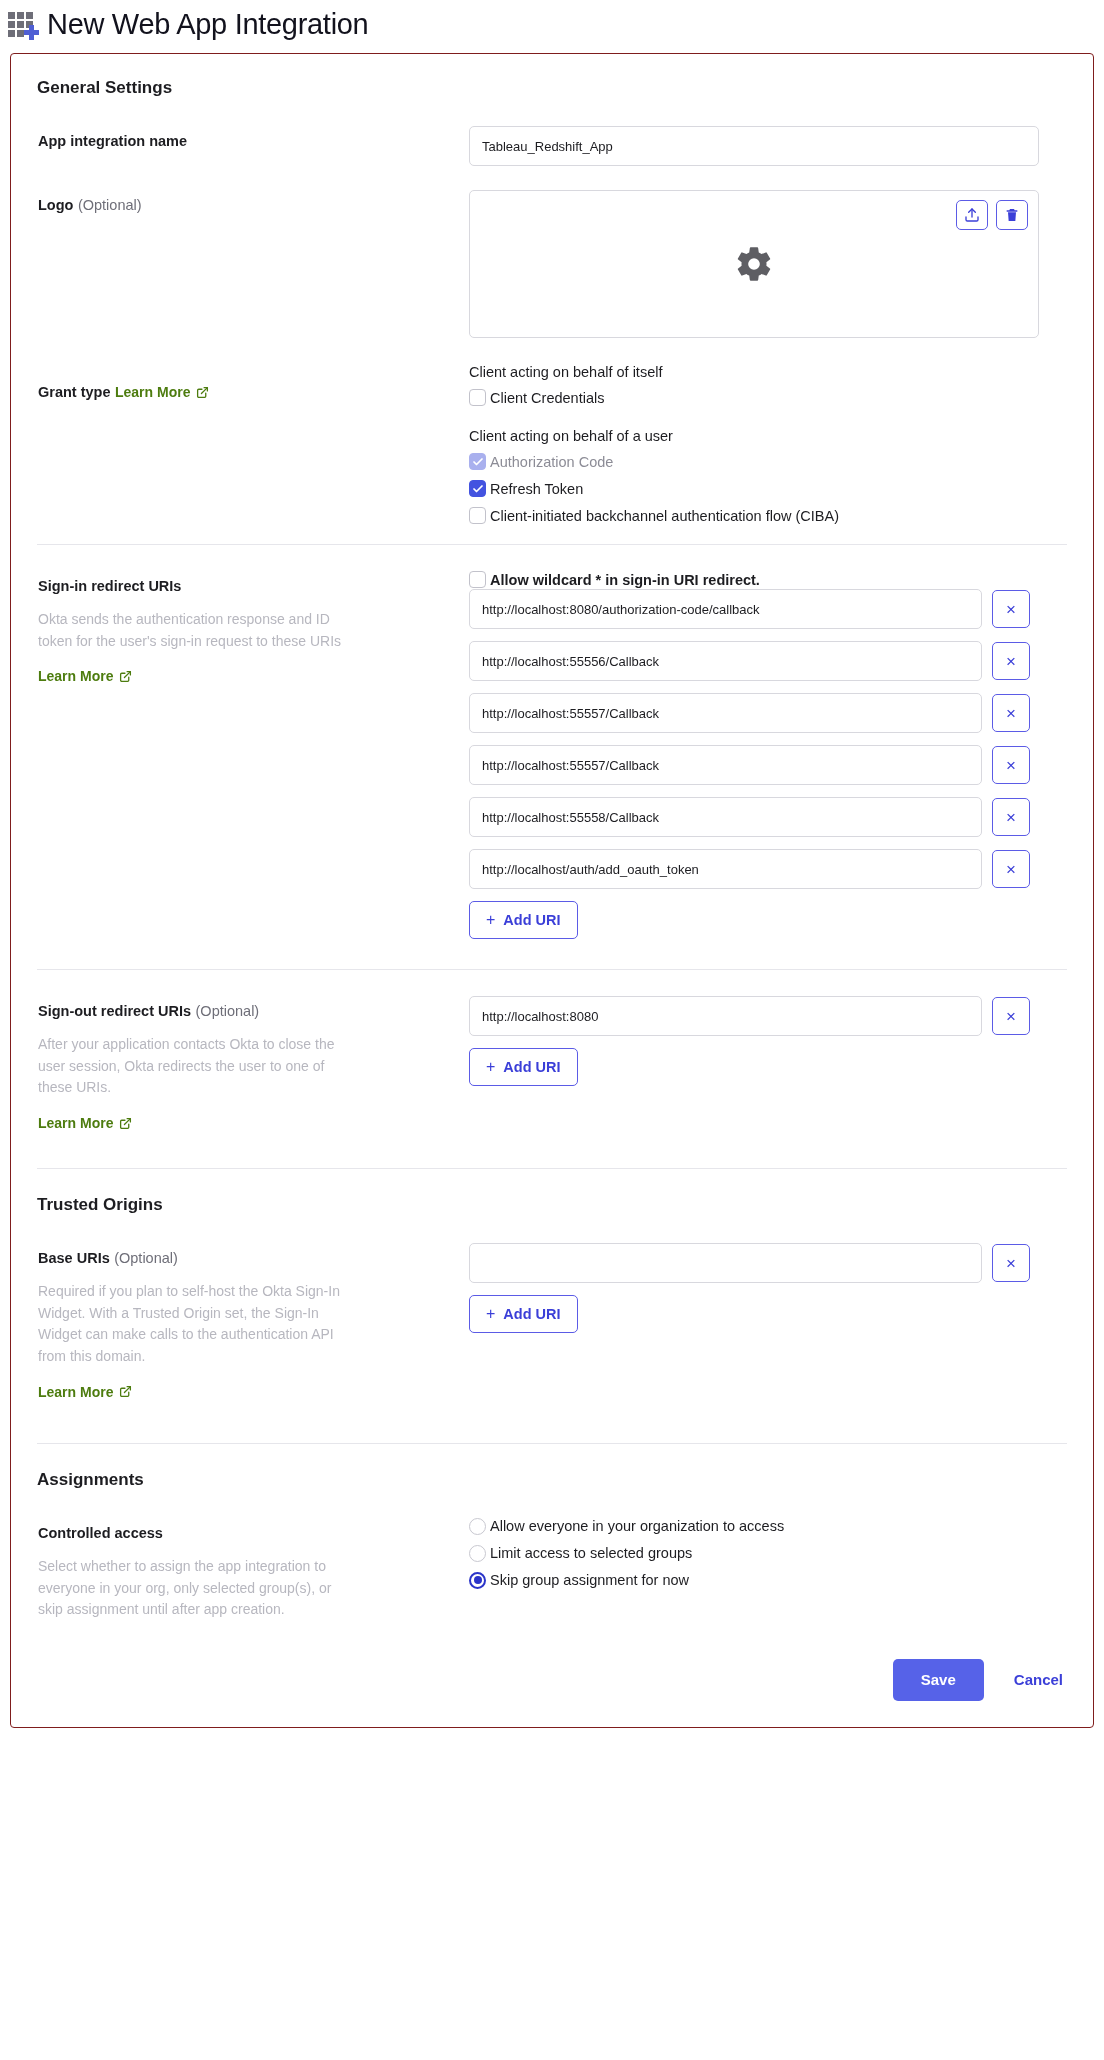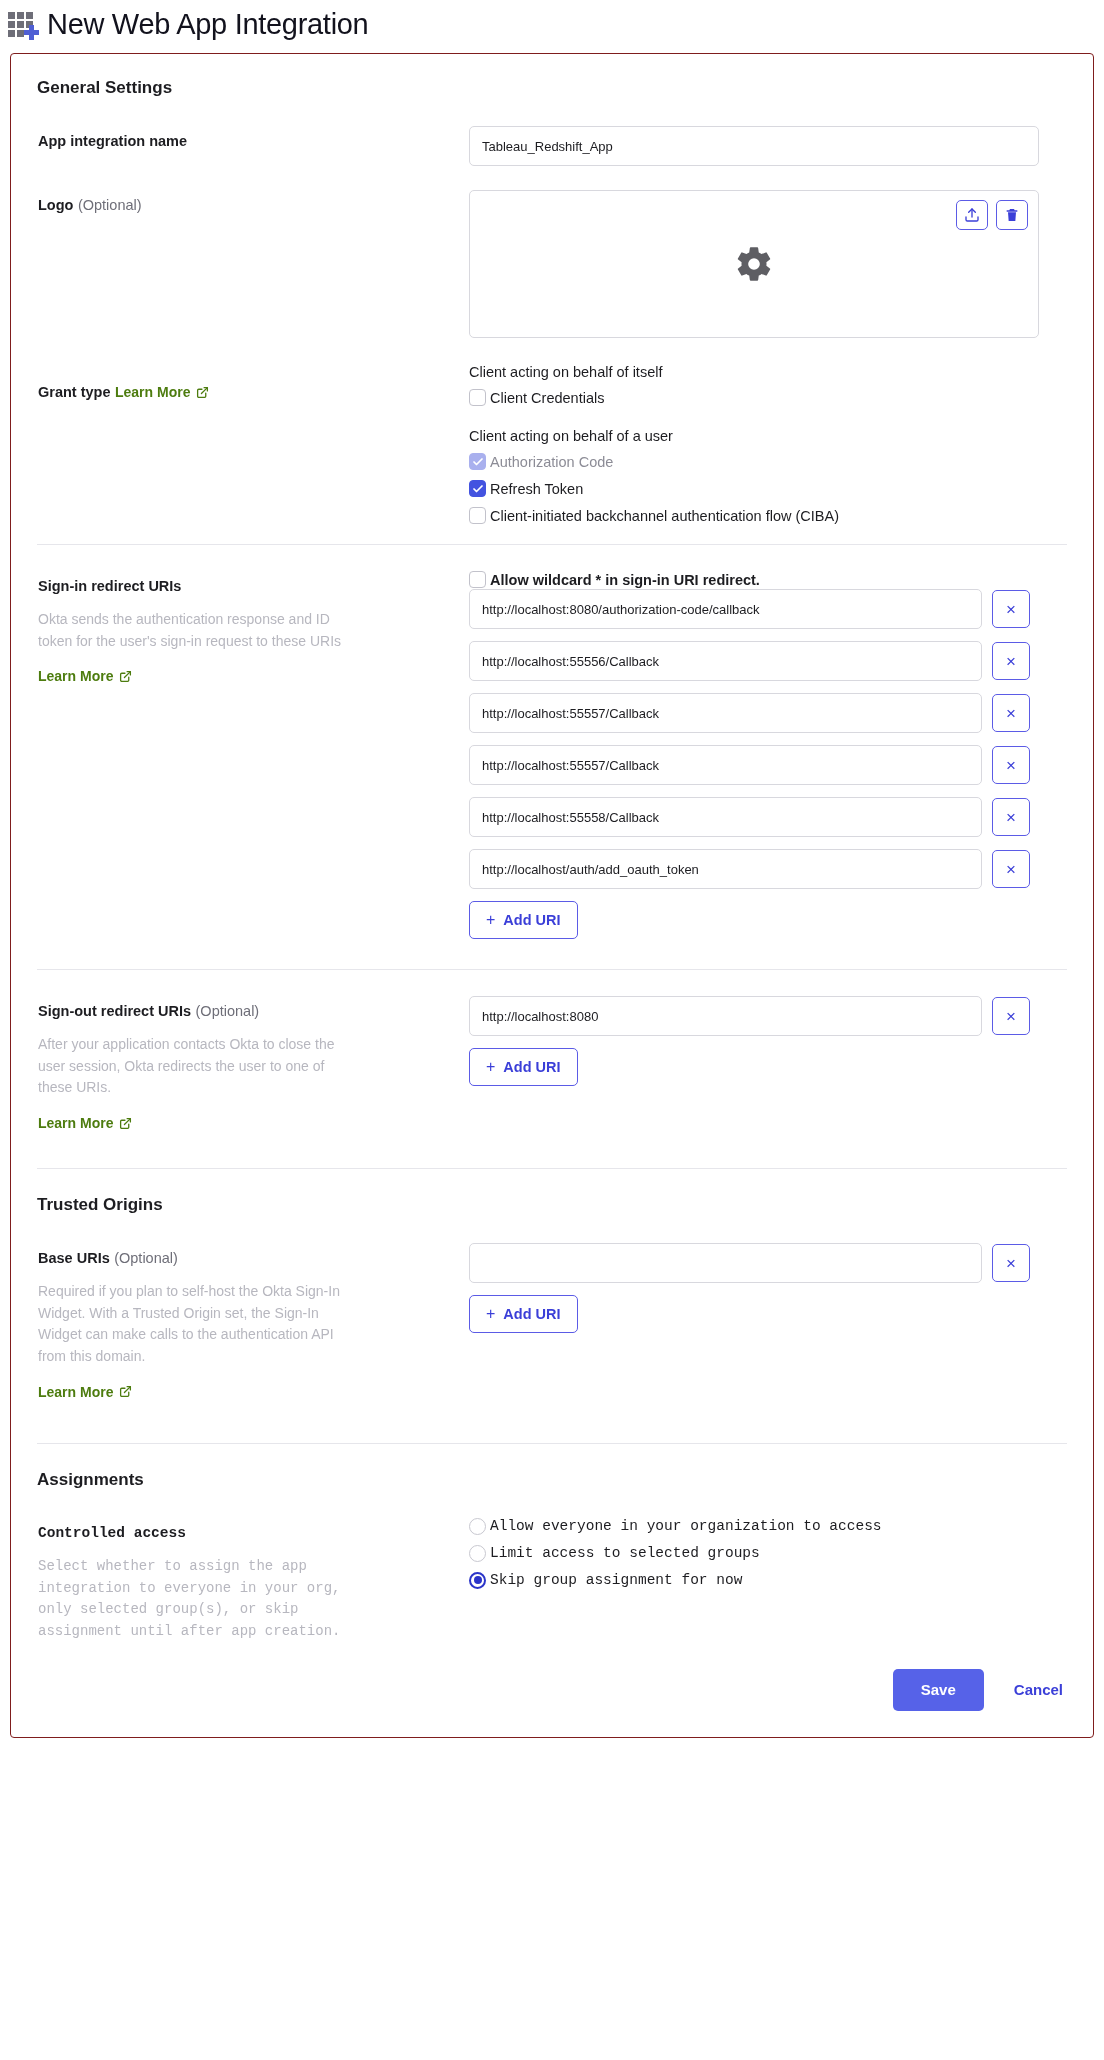--- a/index.html
+++ b/index.html
@@ -424,21 +424,21 @@
           <span class="p">+</span>
           <span>Add URI</span>
         </button>
       </div>
     </div>
 
     <div class="divider" style="margin-top:42px;"></div>
 
     <div class="section-title spaced">Assignments</div>
 
-    <div class="row" style="margin-bottom:0;font-family:Liberation Mono, monospace;">
+    <div class="row" style="margin-bottom:12px;">
       <div class="row-label">
         <span class="lbl">Controlled access</span>
         <span class="row-help">Select whether to assign the app integration to everyone in your org, only selected group(s), or skip assignment until after app creation.</span>
       </div>
       <div class="row-field">
         <div class="opt-row">
           <span class="radio"></span>
           <span class="opt-label">Allow everyone in your organization to access</span>
         </div>
         <div class="opt-row">

